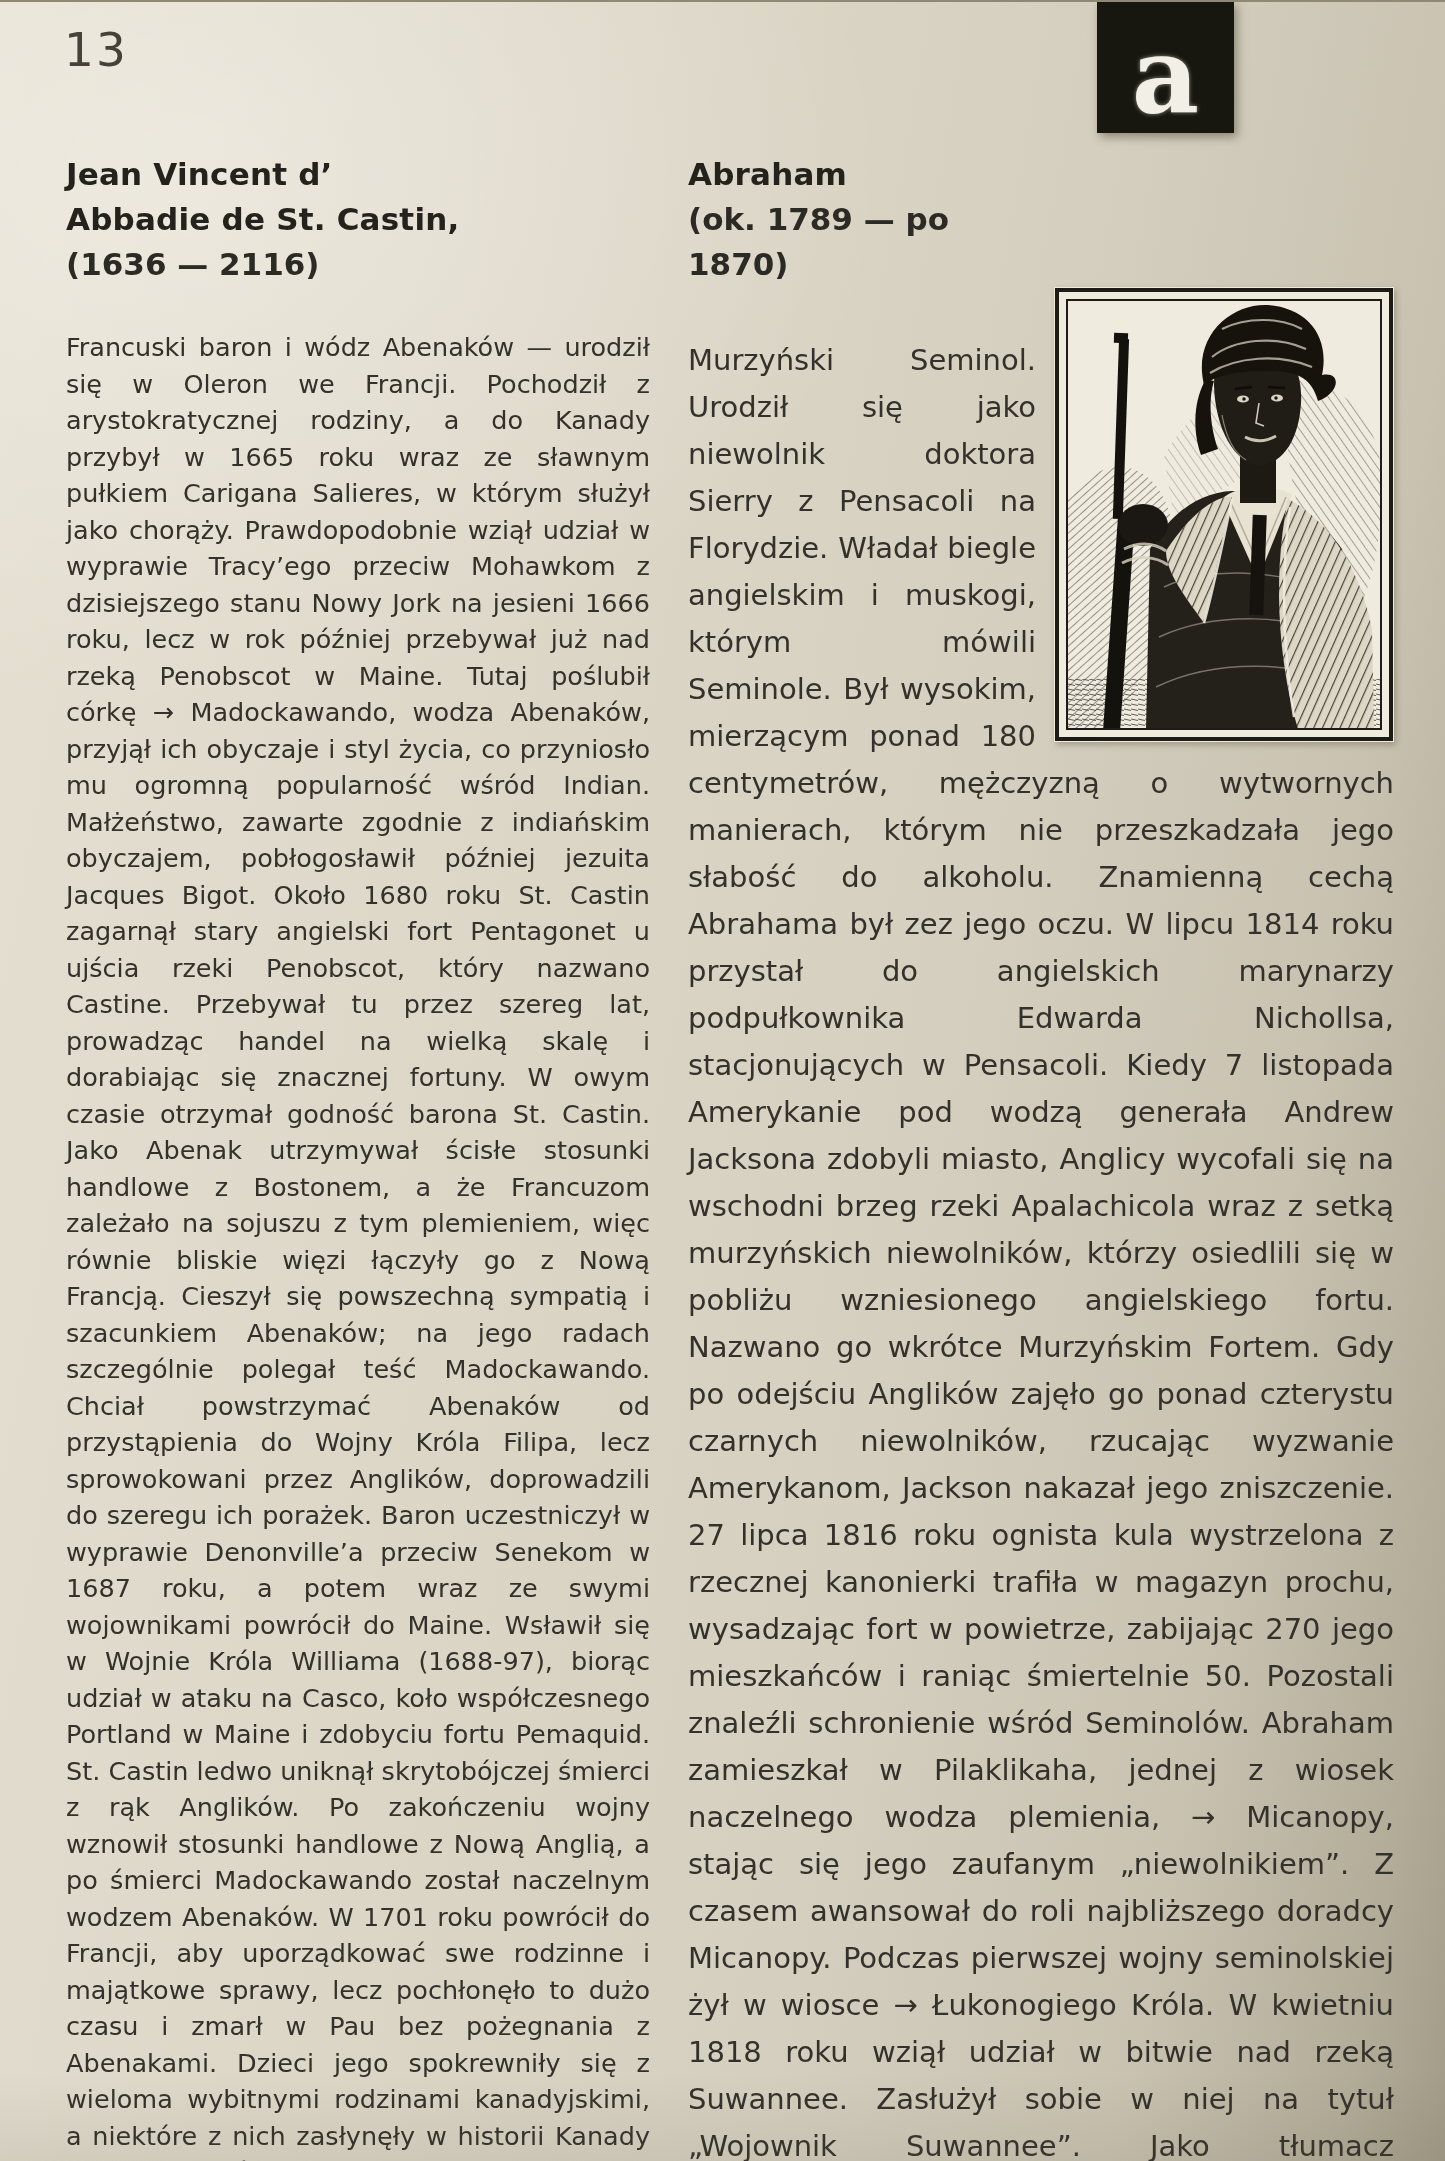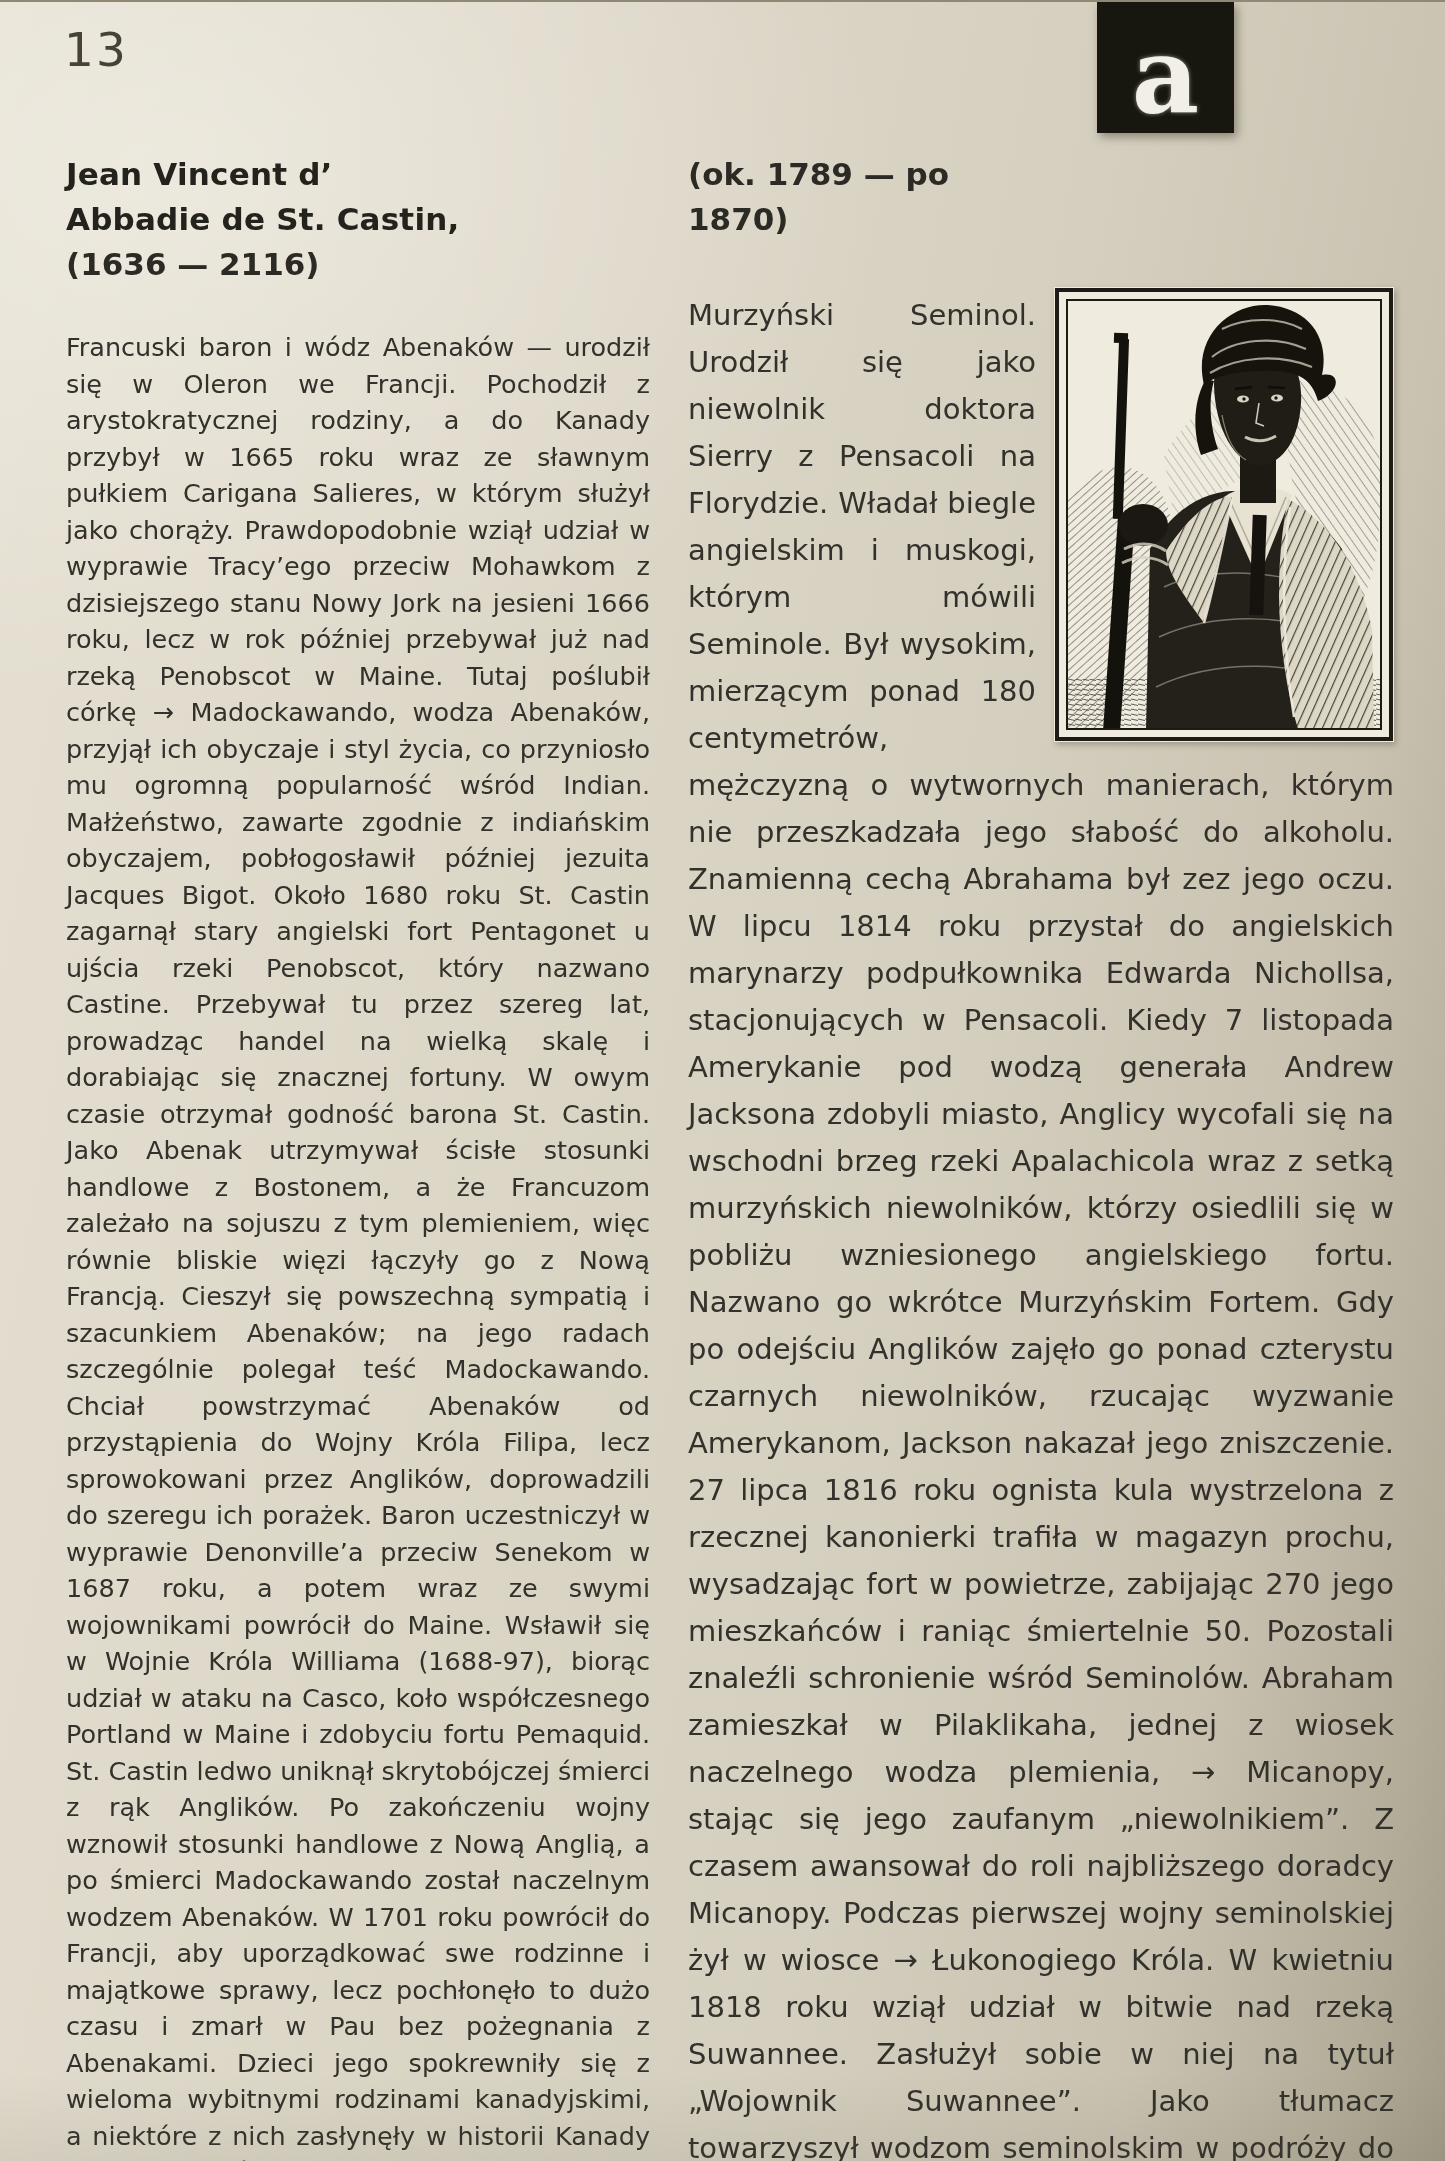--- a/index.html
+++ b/index.html
@@ -139,17 +139,18 @@
             <path d="M152,92 C140,112 138,142 147,168 L164,162 C155,136 155,110 160,94 Z" fill="#16130d"></path>
             <path d="M158,70 C180,52 222,48 252,62 M156,86 C182,70 224,66 258,80 M168,42 C192,30 226,30 248,42" stroke="#d5cfbd" stroke-width="2.2" fill="none" opacity="0.75"></path>
           </g>
         </g>
 
         <rect x="3" y="3" width="334" height="449" fill="none" stroke="#1c1b16" stroke-width="4"></rect>
         <rect x="13" y="13" width="314" height="429" fill="none" stroke="#1c1b16" stroke-width="2"></rect>
       </svg>
     </figure>
 
+    <h2 class="entry-title">Abraham</h2>
     <div class="entry-dates">(ok. 1789 — po 1870)</div>
     <p class="body-text">Murzyński Seminol. Urodził się jako niewolnik doktora Sierry z Pensacoli na Florydzie. Władał biegle angielskim i muskogi, którym mówili Seminole. Był wysokim, mierzącym ponad 180 centymetrów, mężczyzną o wytwornych manierach, którym nie przeszkadzała jego słabość do alkoholu. Znamienną cechą Abrahama był zez jego oczu. W lipcu 1814 roku przystał do angielskich marynarzy podpułkownika Edwarda Nichollsa, stacjonujących w Pensacoli. Kiedy 7 listopada Amerykanie pod wodzą generała Andrew Jacksona zdobyli miasto, Anglicy wycofali się na wschodni brzeg rzeki Apalachicola wraz z setką murzyńskich niewolników, którzy osiedlili się w pobliżu wzniesionego angielskiego fortu. Nazwano go wkrótce Murzyńskim Fortem. Gdy po odejściu Anglików zajęło go ponad czterystu czarnych niewolników, rzucając wyzwanie Amerykanom, Jackson nakazał jego zniszczenie. 27 lipca 1816 roku ognista kula wystrzelona z rzecznej kanonierki trafiła w magazyn prochu, wysadzając fort w powietrze, zabijając 270 jego mieszkańców i raniąc śmiertelnie 50. Pozostali znaleźli schronienie wśród Seminolów. Abraham zamieszkał w Pilaklikaha, jednej z wiosek naczelnego wodza plemienia, → Micanopy, stając się jego zaufanym „niewolnikiem”. Z czasem awansował do roli najbliższego doradcy Micanopy. Podczas pierwszej wojny seminolskiej żył w wiosce → Łukonogiego Króla. W kwietniu 1818 roku wziął udział w bitwie nad rzeką Suwannee. Zasłużył sobie w niej na tytuł „Wojownik Suwannee”. Jako tłumacz towarzyszył wodzom seminolskim w podróży do Waszyngtonu na przełomie 1825-26 roku i za oddane tam usługi Micanopy obdarzył go wolnością, choć biali uznali to formalnie dopiero 18 czerwca 1835 roku. Poślubił Murzynkę imieniem Hagar, z którą doczekał się licznego potomstwa.</p>
   </div>
 
 </div>
 
 </body></html>

